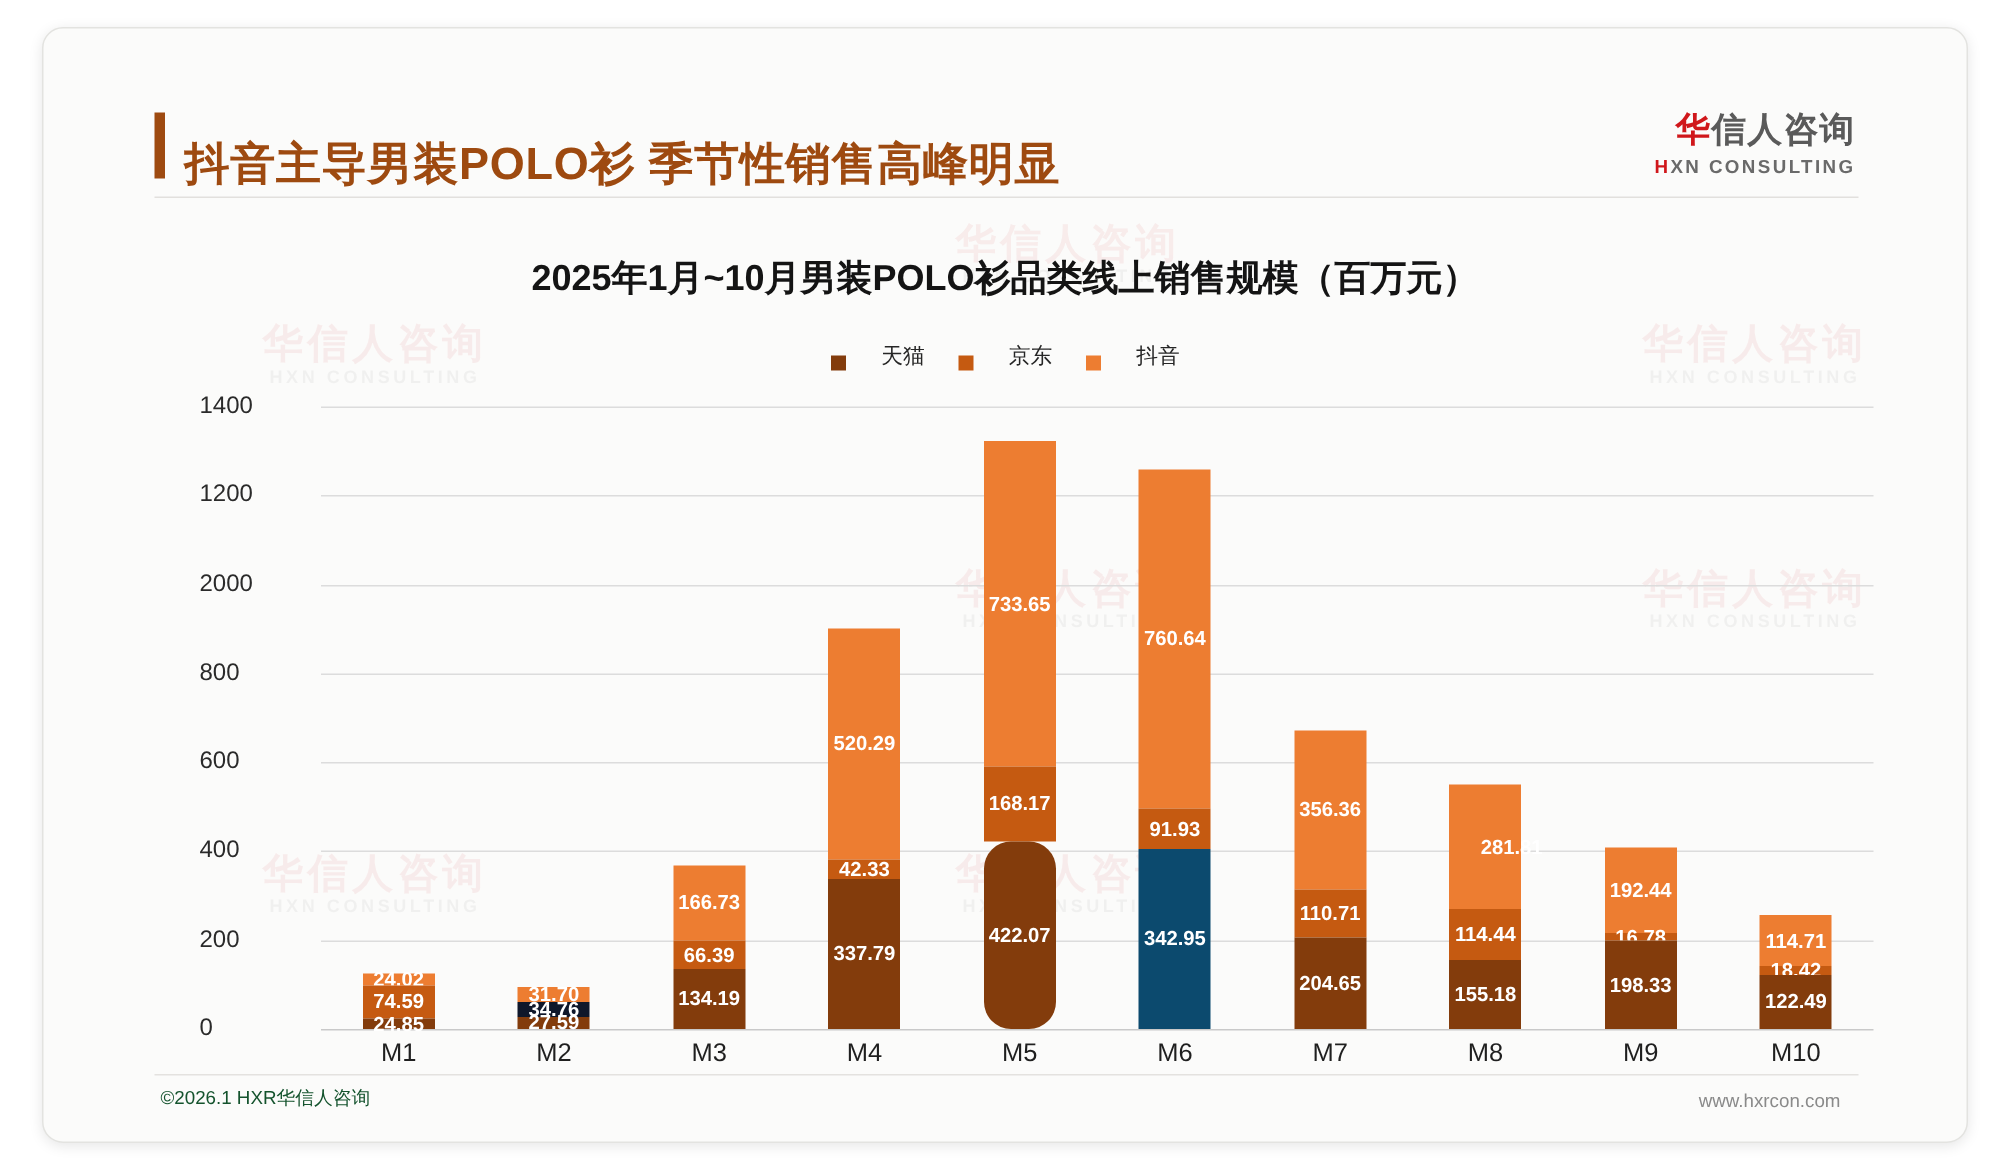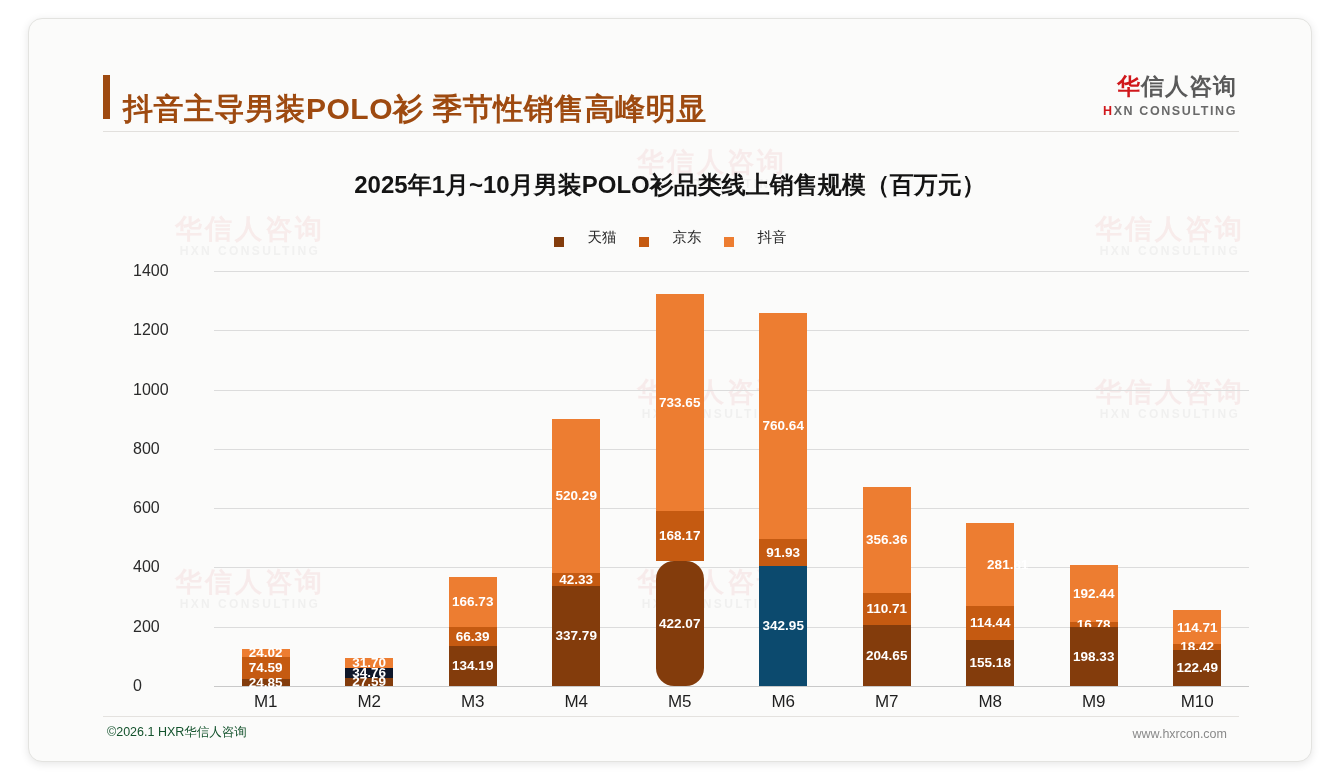--- a/index.html
+++ b/index.html
@@ -261,21 +261,21 @@
       </div>
     </div>
 
   <div class="plot" id="plot">
     <div id="gridlayer">
         <div class="gridline" style="top: 0px;"></div>
         <div class="ytick" style="top: 0px;">1400</div>
         <div class="gridline" style="top: 59.2857px;"></div>
         <div class="ytick" style="top: 59.2857px;">1200</div>
         <div class="gridline" style="top: 118.571px;"></div>
-        <div class="ytick" style="top: 118.571px;">1000</div>
+        <div class="ytick" style="top: 118.571px;">2000</div>
         <div class="gridline" style="top: 177.857px;"></div>
         <div class="ytick" style="top: 177.857px;">800</div>
         <div class="gridline" style="top: 237.143px;"></div>
         <div class="ytick" style="top: 237.143px;">600</div>
         <div class="gridline" style="top: 296.429px;"></div>
         <div class="ytick" style="top: 296.429px;">400</div>
         <div class="gridline" style="top: 355.714px;"></div>
         <div class="ytick" style="top: 355.714px;">200</div>
         <div class="axisline" style="top: 415px;"></div>
         <div class="ytick" style="top: 415px;">0</div>

